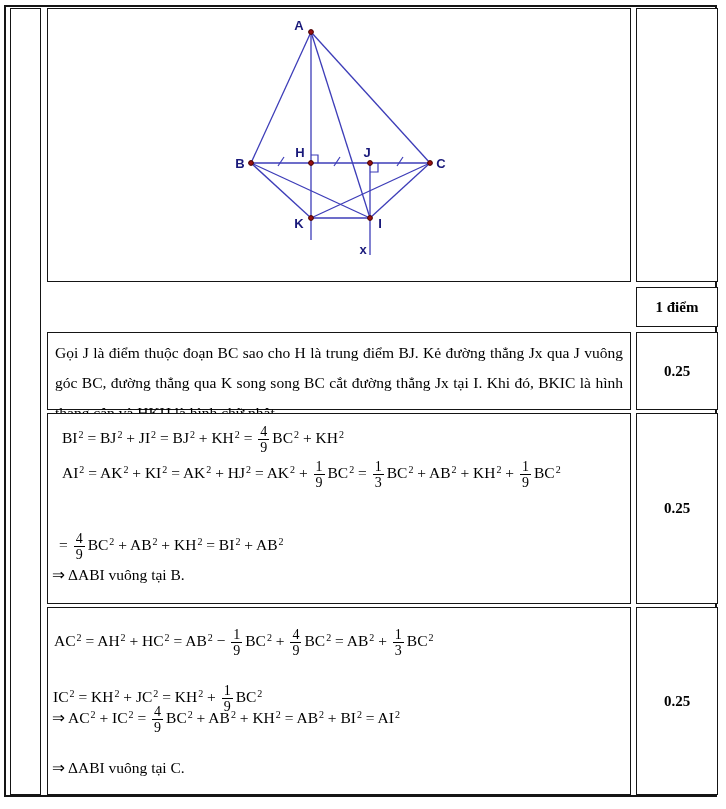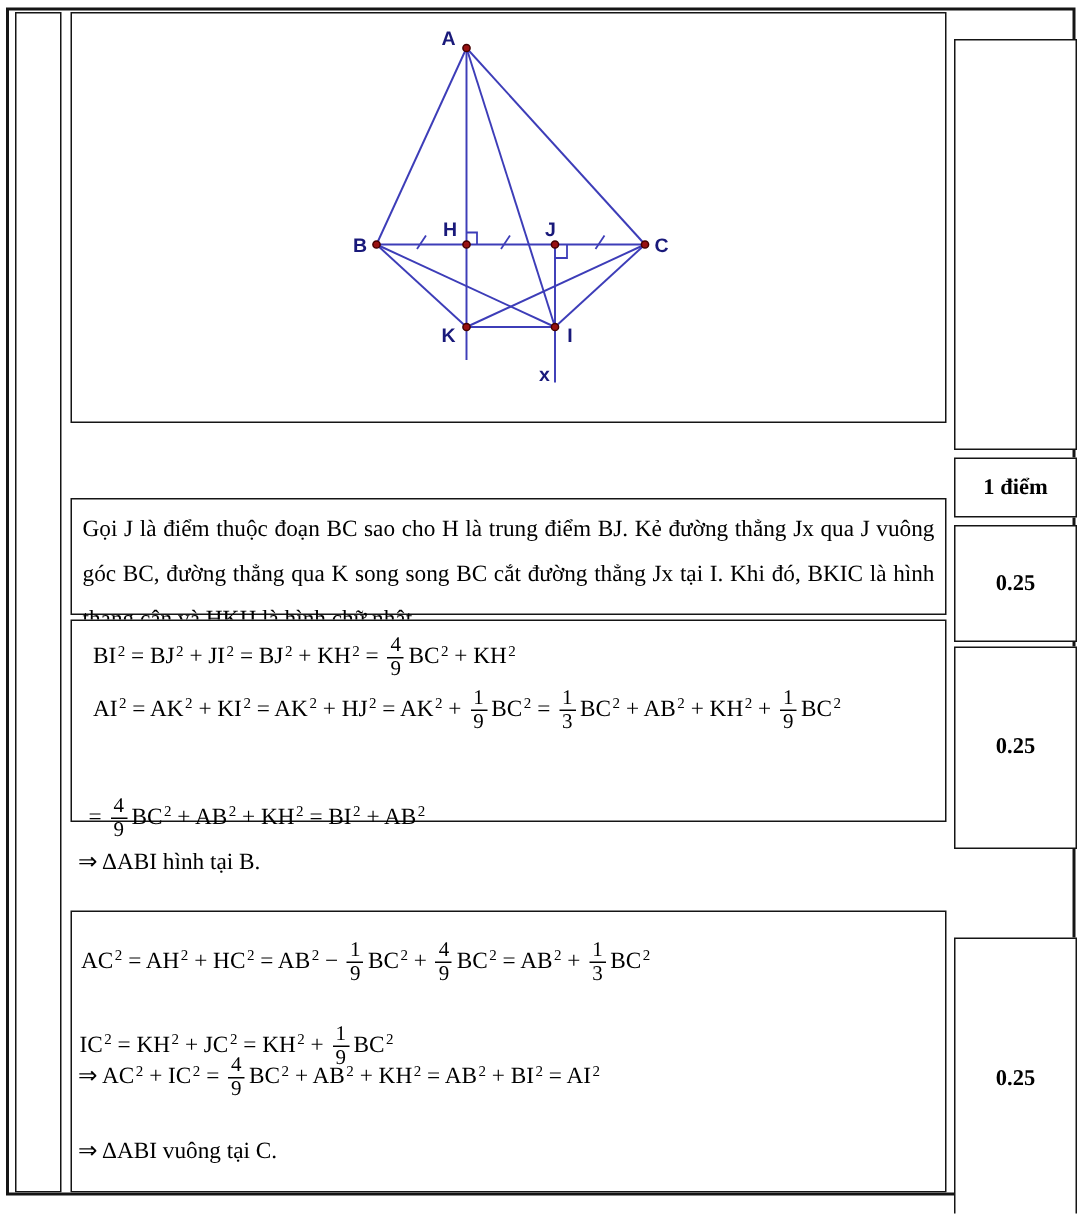--- a/index.html
+++ b/index.html
@@ -16,28 +16,27 @@
     box-sizing:border-box;
   }
   
   .col-left {left:4px;  width:31px;}
   .col-main {left:41px; width:584px;}
   .col-score{left:630px;width:82px;font-weight:bold;}
   
   .r1{top:1px;  height:274px;}
   .r2{top:280px;height:40px;}
   .r3{top:325px;height:78px;}
-  .r4{top:406px;height:135px;}
+  .r4{top:406px;height:191px;}
   .r5{top:600px;height:188px;}
   .col-left.tall{top:1px;height:787px;}
 
   .score-cell{
     display:flex;align-items:center;justify-content:center;
     font-size:15px;
-    margin-top:18px;
   }
   .score-bold{font-weight:bold;}
 
   .figure-cell svg{position:absolute;left:0;top:0;}
 
   .claim-line{
     position:absolute;left:8px;top:0;height:100%;line-height:37px;
     font-size:15.5px;white-space:pre;
   }
   .just-text{
@@ -115,21 +114,21 @@
 
   <div class="cell col-main r3 just-text">
     <span>Gọi J là điểm thuộc đoạn BC sao cho H là trung điểm BJ. Kẻ đường thẳng Jx qua J vuông góc BC, đường thẳng qua K song song BC cắt đường thẳng Jx tại I. Khi đó, BKIC là hình thang cân và HKIJ là hình chữ nhật.</span>
   </div>
   <div class="cell col-score r3 score-cell">0.25</div>
 
   <div class="cell col-main r4">
     <div class="mline m0"><span>BI</span><span class="sup">2</span><span> = BJ</span><span class="sup">2</span><span> + JI</span><span class="sup">2</span><span> = BJ</span><span class="sup">2</span><span> + KH</span><span class="sup">2</span><span> = </span><span class="frac"><span class="fn">4</span><span class="fd">9</span></span><span>BC</span><span class="sup">2</span><span> + KH</span><span class="sup">2</span></div>
     <div class="mline m1"><span>AI</span><span class="sup">2</span><span> = AK</span><span class="sup">2</span><span> + KI</span><span class="sup">2</span><span> = AK</span><span class="sup">2</span><span> + HJ</span><span class="sup">2</span><span> = AK</span><span class="sup">2</span><span> + </span><span class="frac"><span class="fn">1</span><span class="fd">9</span></span><span>BC</span><span class="sup">2</span><span> = </span><span class="frac"><span class="fn">1</span><span class="fd">3</span></span><span>BC</span><span class="sup">2</span><span> + AB</span><span class="sup">2</span><span> + KH</span><span class="sup">2</span><span> + </span><span class="frac"><span class="fn">1</span><span class="fd">9</span></span><span>BC</span><span class="sup">2</span></div>
     <div class="mline m2"><span>= </span><span class="frac"><span class="fn">4</span><span class="fd">9</span></span><span>BC</span><span class="sup">2</span><span> + AB</span><span class="sup">2</span><span> + KH</span><span class="sup">2</span><span> = BI</span><span class="sup">2</span><span> + AB</span><span class="sup">2</span></div>
-    <div class="mline plain m3"><span>⇒ ΔABI hình tại B.</span></div>
+    <div class="mline plain m3"><span>⇒ ΔABI vuông tại B.</span></div>
   </div>
   <div class="cell col-score r4 score-cell">0.25</div>
 
   <div class="cell col-main r5">
     <div class="mline m0"><span>AC</span><span class="sup">2</span><span> = AH</span><span class="sup">2</span><span> + HC</span><span class="sup">2</span><span> = AB</span><span class="sup">2</span><span> − </span><span class="frac"><span class="fn">1</span><span class="fd">9</span></span><span>BC</span><span class="sup">2</span><span> + </span><span class="frac"><span class="fn">4</span><span class="fd">9</span></span><span>BC</span><span class="sup">2</span><span> = AB</span><span class="sup">2</span><span> + </span><span class="frac"><span class="fn">1</span><span class="fd">3</span></span><span>BC</span><span class="sup">2</span></div>
     <div class="mline m1"><span>IC</span><span class="sup">2</span><span> = KH</span><span class="sup">2</span><span> + JC</span><span class="sup">2</span><span> = KH</span><span class="sup">2</span><span> + </span><span class="frac"><span class="fn">1</span><span class="fd">9</span></span><span>BC</span><span class="sup">2</span></div>
     <div class="mline m2"><span>⇒ AC</span><span class="sup">2</span><span> + IC</span><span class="sup">2</span><span> = </span><span class="frac"><span class="fn">4</span><span class="fd">9</span></span><span>BC</span><span class="sup">2</span><span> + AB</span><span class="sup">2</span><span> + KH</span><span class="sup">2</span><span> = AB</span><span class="sup">2</span><span> + BI</span><span class="sup">2</span><span> = AI</span><span class="sup">2</span></div>
     <div class="mline plain m3"><span>⇒ ΔABI vuông tại C.</span></div>
   </div>
   <div class="cell col-score r5 score-cell">0.25</div>

